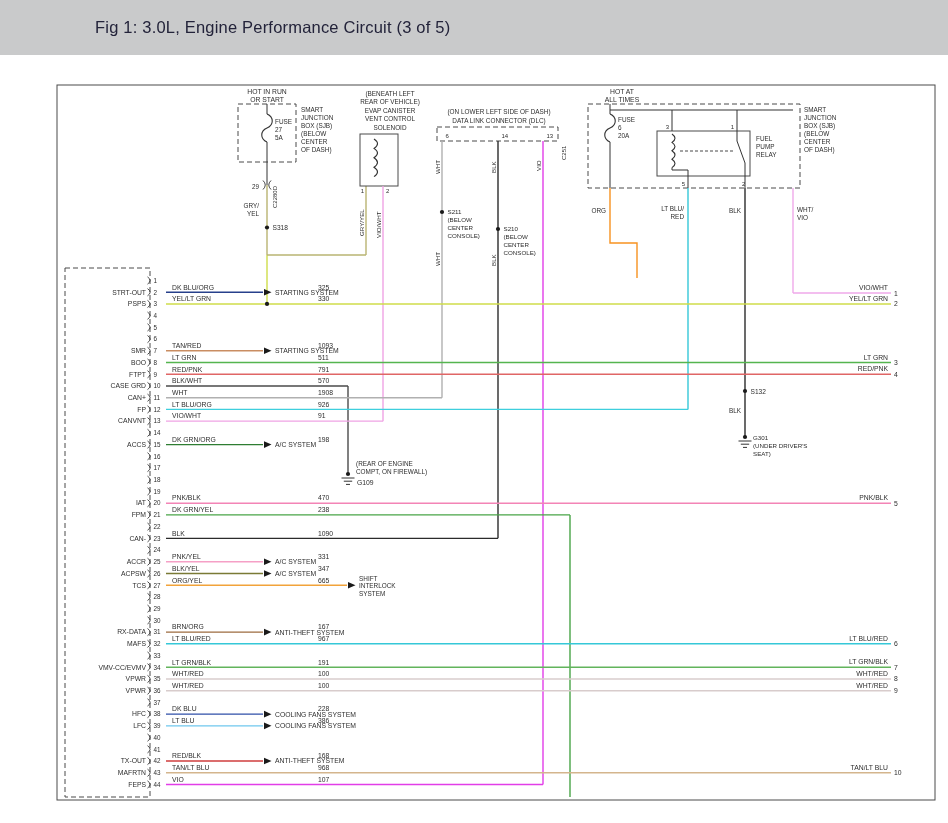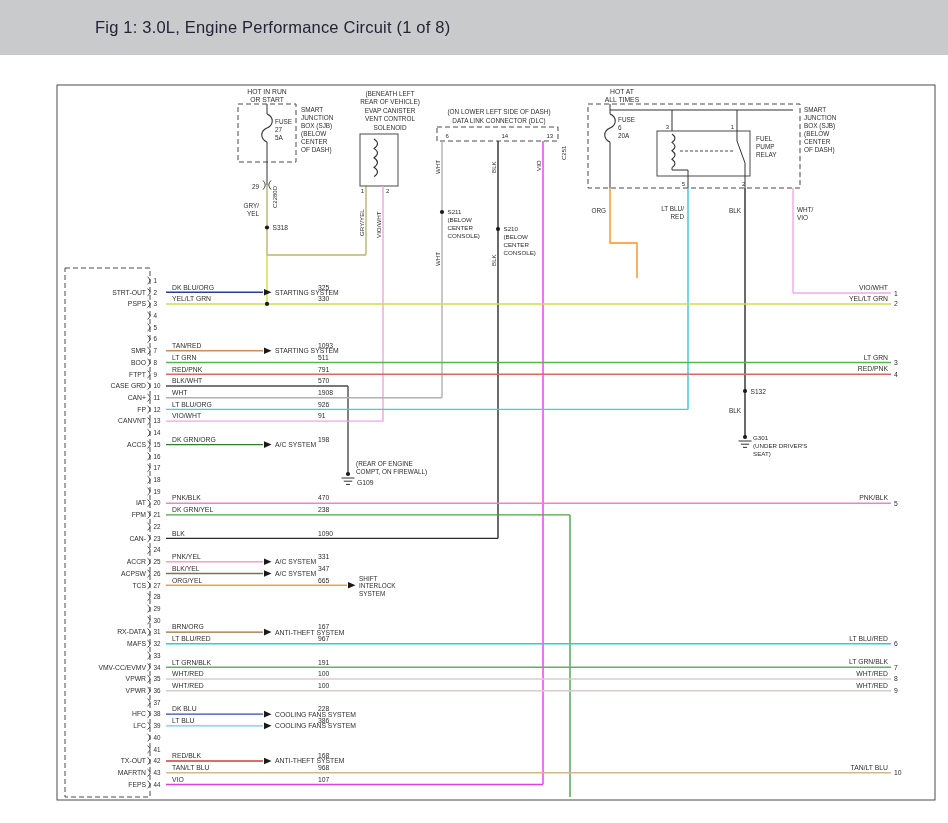--- a/index.html
+++ b/index.html
@@ -9,21 +9,21 @@
           display:flex;align-items:center;}
   .header-title{margin-left:95px;font-size:16.5px;color:#23233a;letter-spacing:.2px;}
   svg{position:absolute;left:0;top:0;}
   svg text{font-family:"Liberation Sans","DejaVu Sans",sans-serif;}
 </style>
 </head>
 <body>
 
 <div class="page">
   <div class="header">
-    <div class="header-title">Fig 1: 3.0L, Engine Performance Circuit (1 of 8)</div>
+    <div class="header-title">Fig 1: 3.0L, Engine Performance Circuit (3 of 5)</div>
   </div>
   <svg id="diag" width="948" height="823" viewBox="0 0 948 823">
       <g>
         <rect x="57" y="85" width="878" height="715" fill="none" stroke="#4a4a4a" stroke-width="1"></rect>
       </g>
       <g>
         <text x="267" y="94" font-size="6.8" fill="#2d2d2d" text-anchor="middle">HOT IN RUN</text>
         <text x="267" y="102" font-size="6.8" fill="#2d2d2d" text-anchor="middle">OR START</text>
         <rect x="238" y="104" width="58" height="58" fill="none" stroke="#4a4a4a" stroke-width="1" stroke-dasharray="5 3"></rect>
         <line x1="267" y1="104" x2="267" y2="114" stroke="#333" stroke-width="1"></line>

